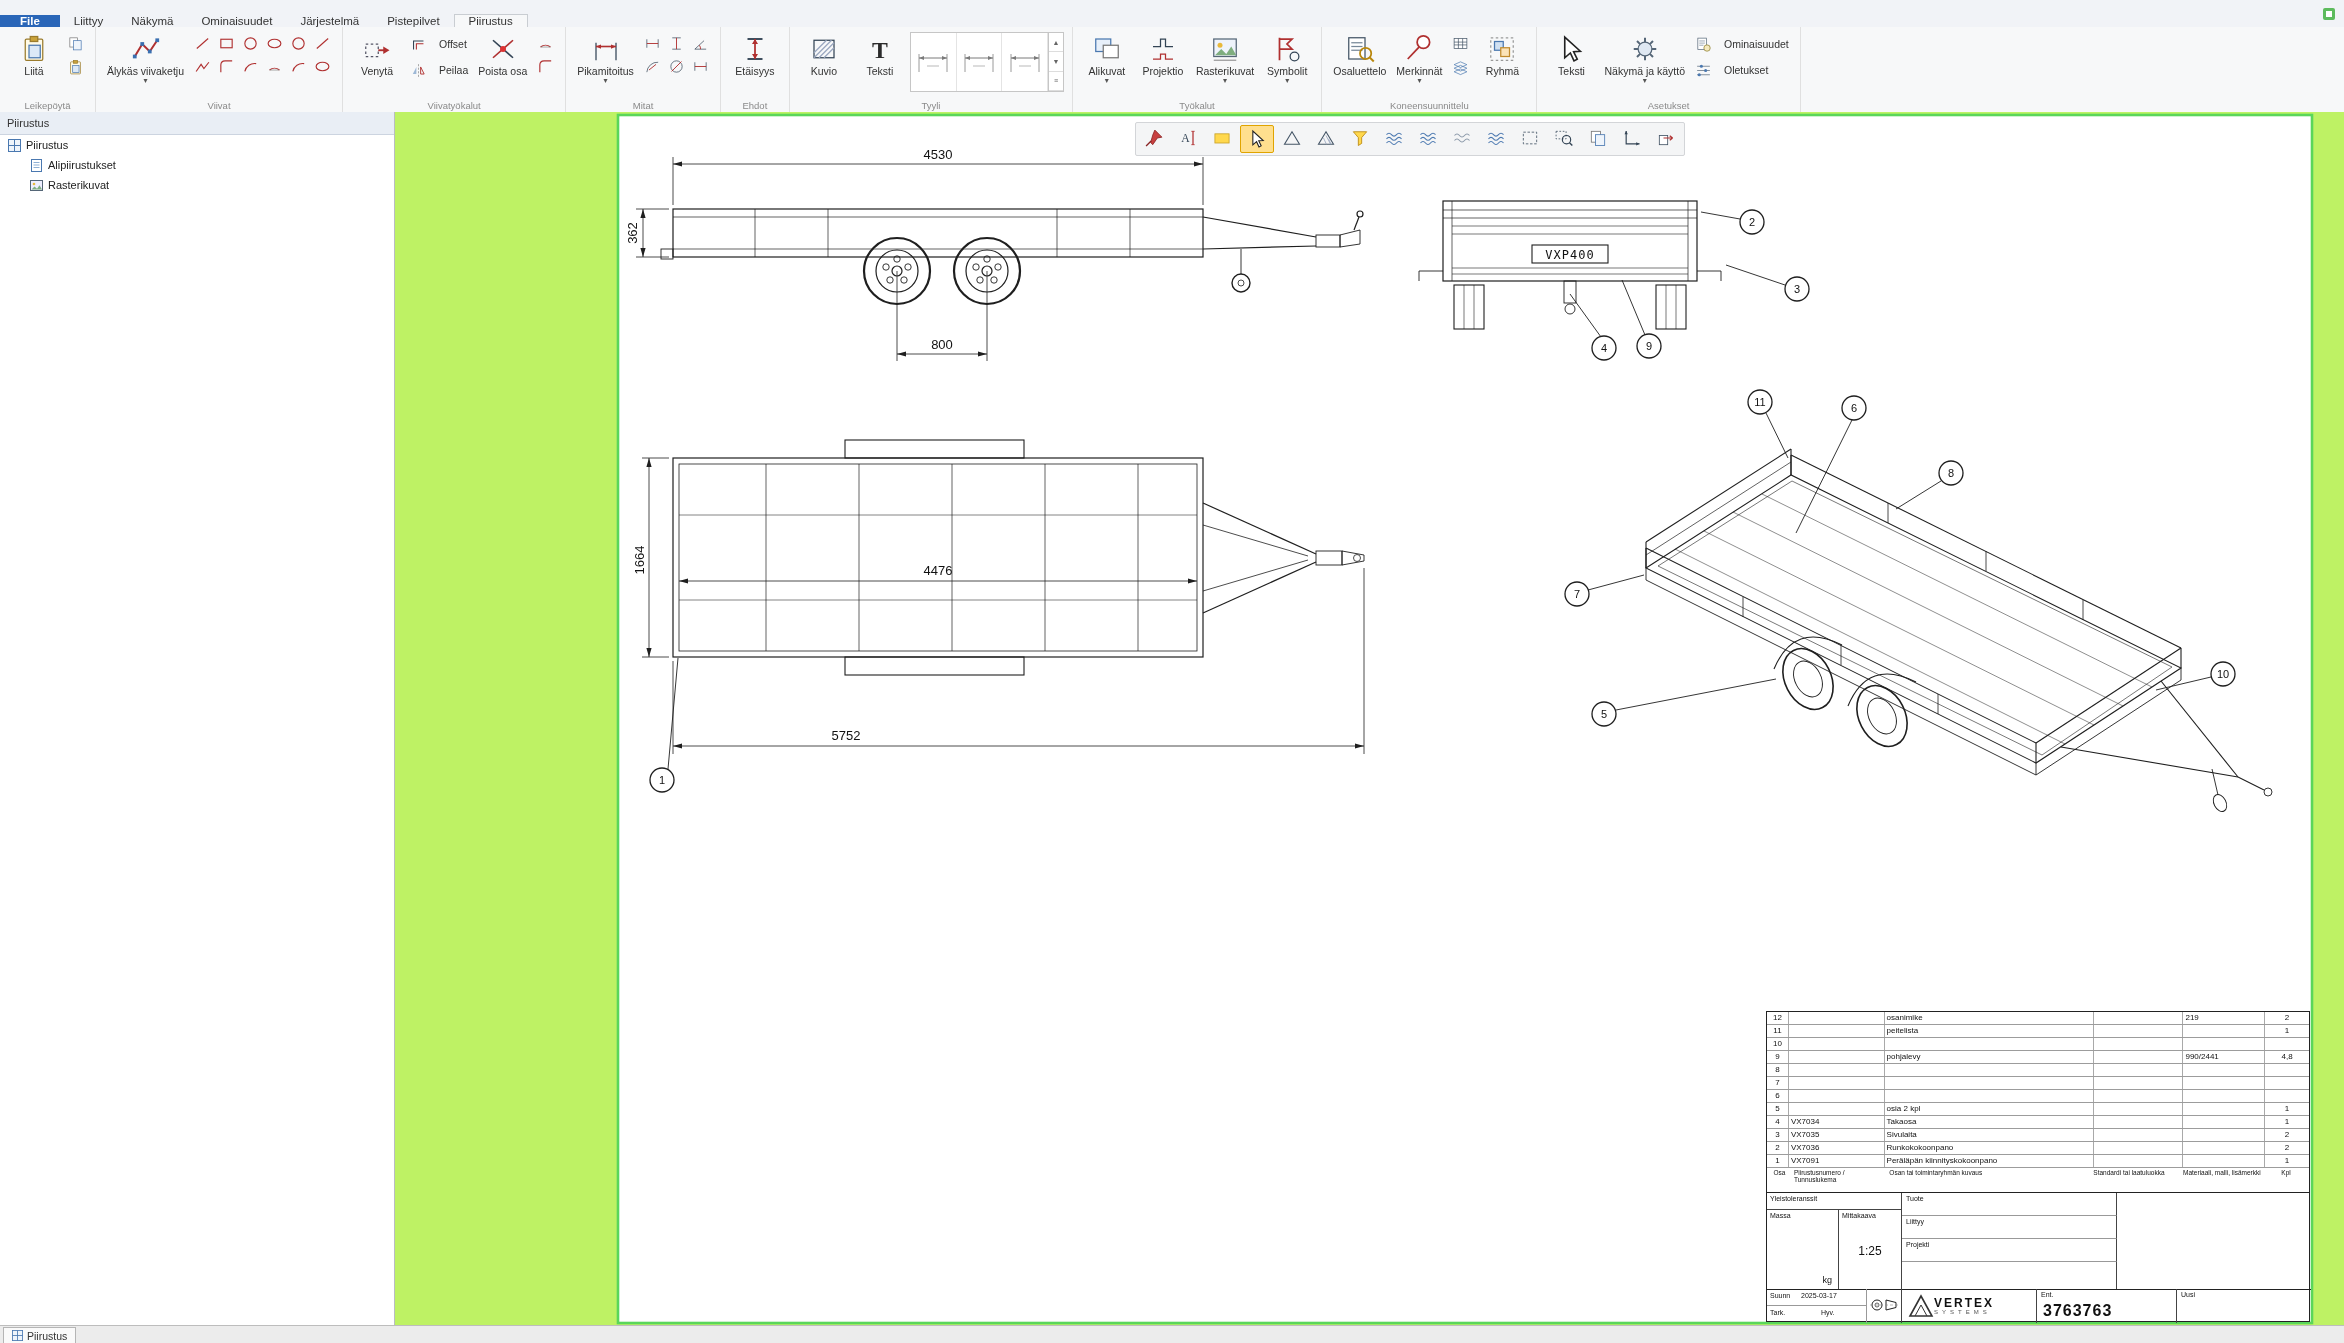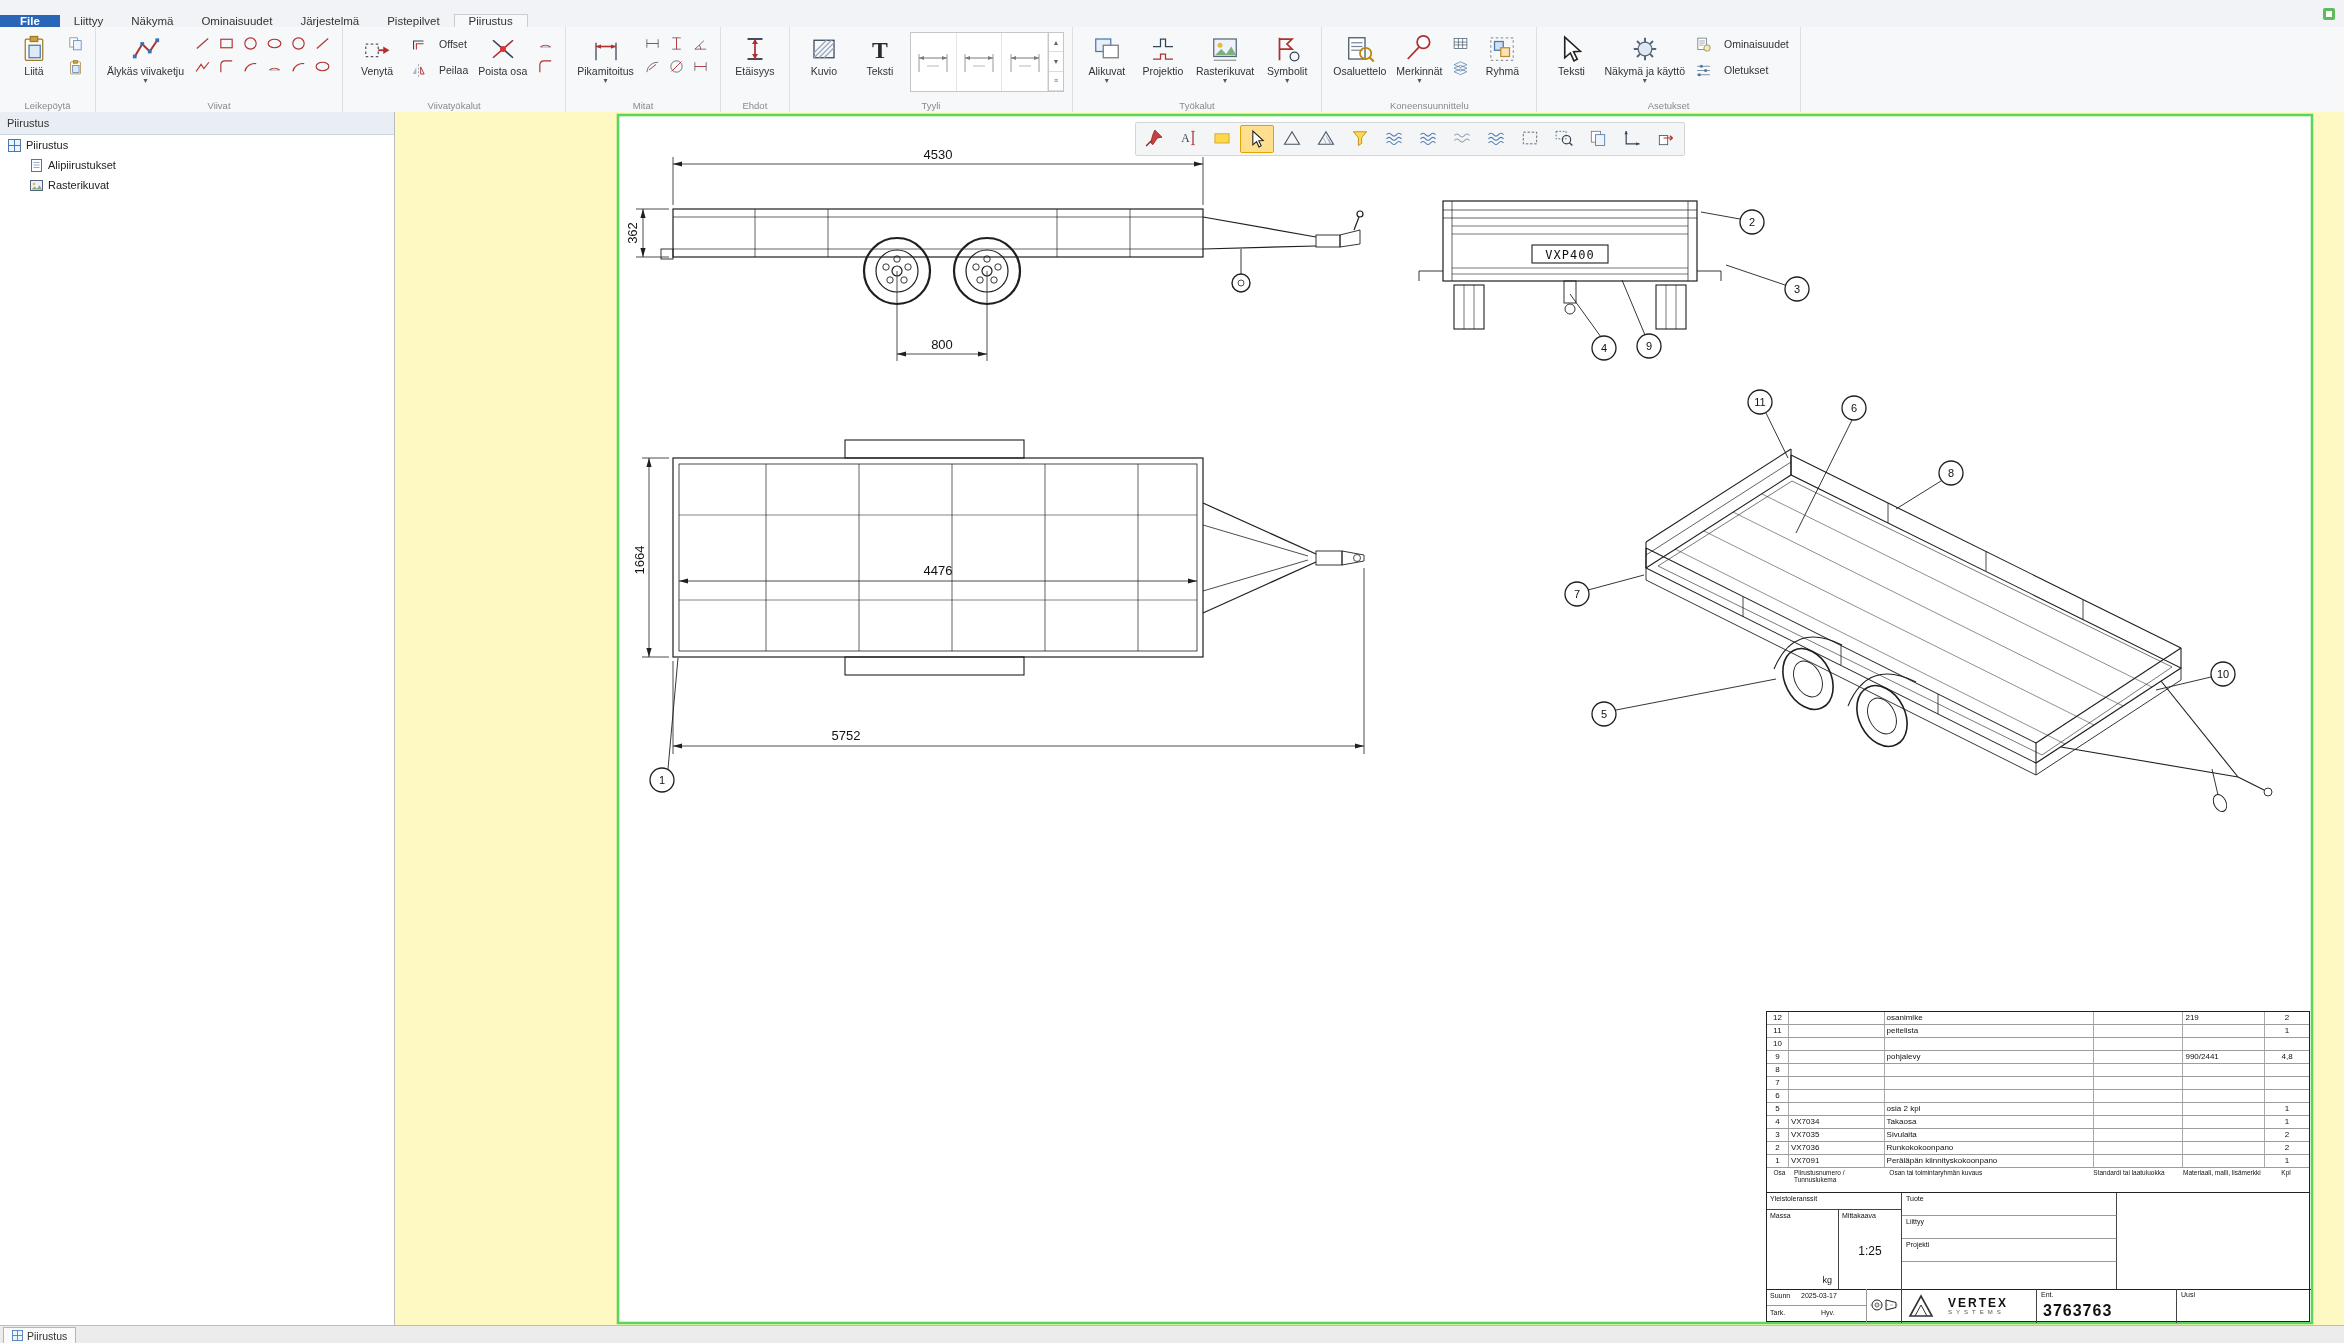--- a/index.html
+++ b/index.html
@@ -28,21 +28,21 @@
   .gscroll{width:14px;display:flex;flex-direction:column;border-left:1px solid #c6c6c6;}
   .gscroll div{flex:1;display:flex;align-items:center;justify-content:center;font-size:7px;color:#666;border-bottom:1px solid #ddd;}
   
   #sidebar{position:absolute;left:0;top:112px;width:395px;height:1213px;background:#fff;border-right:1px solid #b9bdc2;box-sizing:border-box;}
   #sidebar .phead{height:22px;background:#e9eef5;border-bottom:1px solid #ccd4e0;font-size:11px;display:flex;align-items:center;padding-left:7px;color:#333;}
   .trow{display:flex;align-items:center;gap:5px;height:20px;font-size:11px;color:#222;}
   .trow.root{padding-left:8px;}
   .trow.child{padding-left:30px;}
   .ticon{width:13px;height:13px;flex:0 0 13px;}
   
-  #canvas{position:absolute;left:395px;top:112px;width:1949px;height:1213px;background:#fef9c3;overflow:hidden;}
+  #canvas{position:absolute;left:395px;top:112px;width:1949px;height:1213px;background:#bef264;overflow:hidden;}
   #sheet{position:absolute;left:221px;top:1px;}
   
   #ftb{position:absolute;left:740px;top:10px;display:flex;gap:2px;padding:2px;background:#f4f5f6;border:1px solid #d3d5d8;border-radius:2px;}
   .fbtn{width:32px;height:26px;display:flex;align-items:center;justify-content:center;border-radius:2px;}
   .fbtn svg{width:20px;height:20px;}
   .fbtn.active{background:#ffdf8e;border:1px solid #e0a400;}
   
   #tblock{position:absolute;left:1371px;top:899px;width:544px;height:311px;border:1.4px solid #222;box-sizing:border-box;background:transparent;font-size:8px;color:#111;}
   .prow{display:flex;height:13px;border-bottom:1px solid #9c9c9c;box-sizing:border-box;}
   .prow .c{border-right:1px solid #a9a9a9;box-sizing:border-box;overflow:hidden;white-space:nowrap;padding:1px 2px;font-size:8px;line-height:10px;}
@@ -1116,21 +1116,21 @@
       <span class="lbl7" style="position:absolute;left:54px;top:3px;">Hyv.</span>
     </div>
     <div class="cell" style="left:100px;top:277px;width:35px;height:34px;border-right:1px solid #444;">
       <svg width="33" height="32" viewBox="0 0 33 32">
         <circle cx="10" cy="16" r="5" fill="none" stroke="#222"></circle>
         <circle cx="10" cy="16" r="2" fill="none" stroke="#222" stroke-width="0.7"></circle>
         <path d="M19 11 L29 13.5 V18.5 L19 21 Z" fill="none" stroke="#222"></path>
         <line x1="3" y1="16" x2="31" y2="16" stroke="#888" stroke-width="0.6" stroke-dasharray="3 2"></line>
       </svg>
     </div>
-    <div class="cell" style="left:135px;top:277px;width:135px;height:34px;border-right:1px solid #444;display:flex;align-items:center;gap:14px;padding-left:6px;">
+    <div class="cell" style="left:135px;top:277px;width:135px;height:34px;border-right:1px solid #444;display:flex;align-items:center;gap:0;padding-left:6px;">
       <svg width="26" height="24" viewBox="0 0 26 24">
         <path d="M2 22 L13 2 L24 22 Z" fill="none" stroke="#333" stroke-width="1.6"></path>
         <path d="M7 22 L13 11 L19 22" fill="none" stroke="#333" stroke-width="1"></path>
       </svg>
       <span style="display:flex;flex-direction:column;line-height:1;">
         <b style="font-size:12px;letter-spacing:2px;">VERTEX</b>
         <span style="font-size:6px;letter-spacing:4px;color:#555;">SYSTEMS</span>
       </span>
     </div>
     <div class="cell" style="left:270px;top:277px;width:140px;height:34px;border-right:1px solid #444;">

